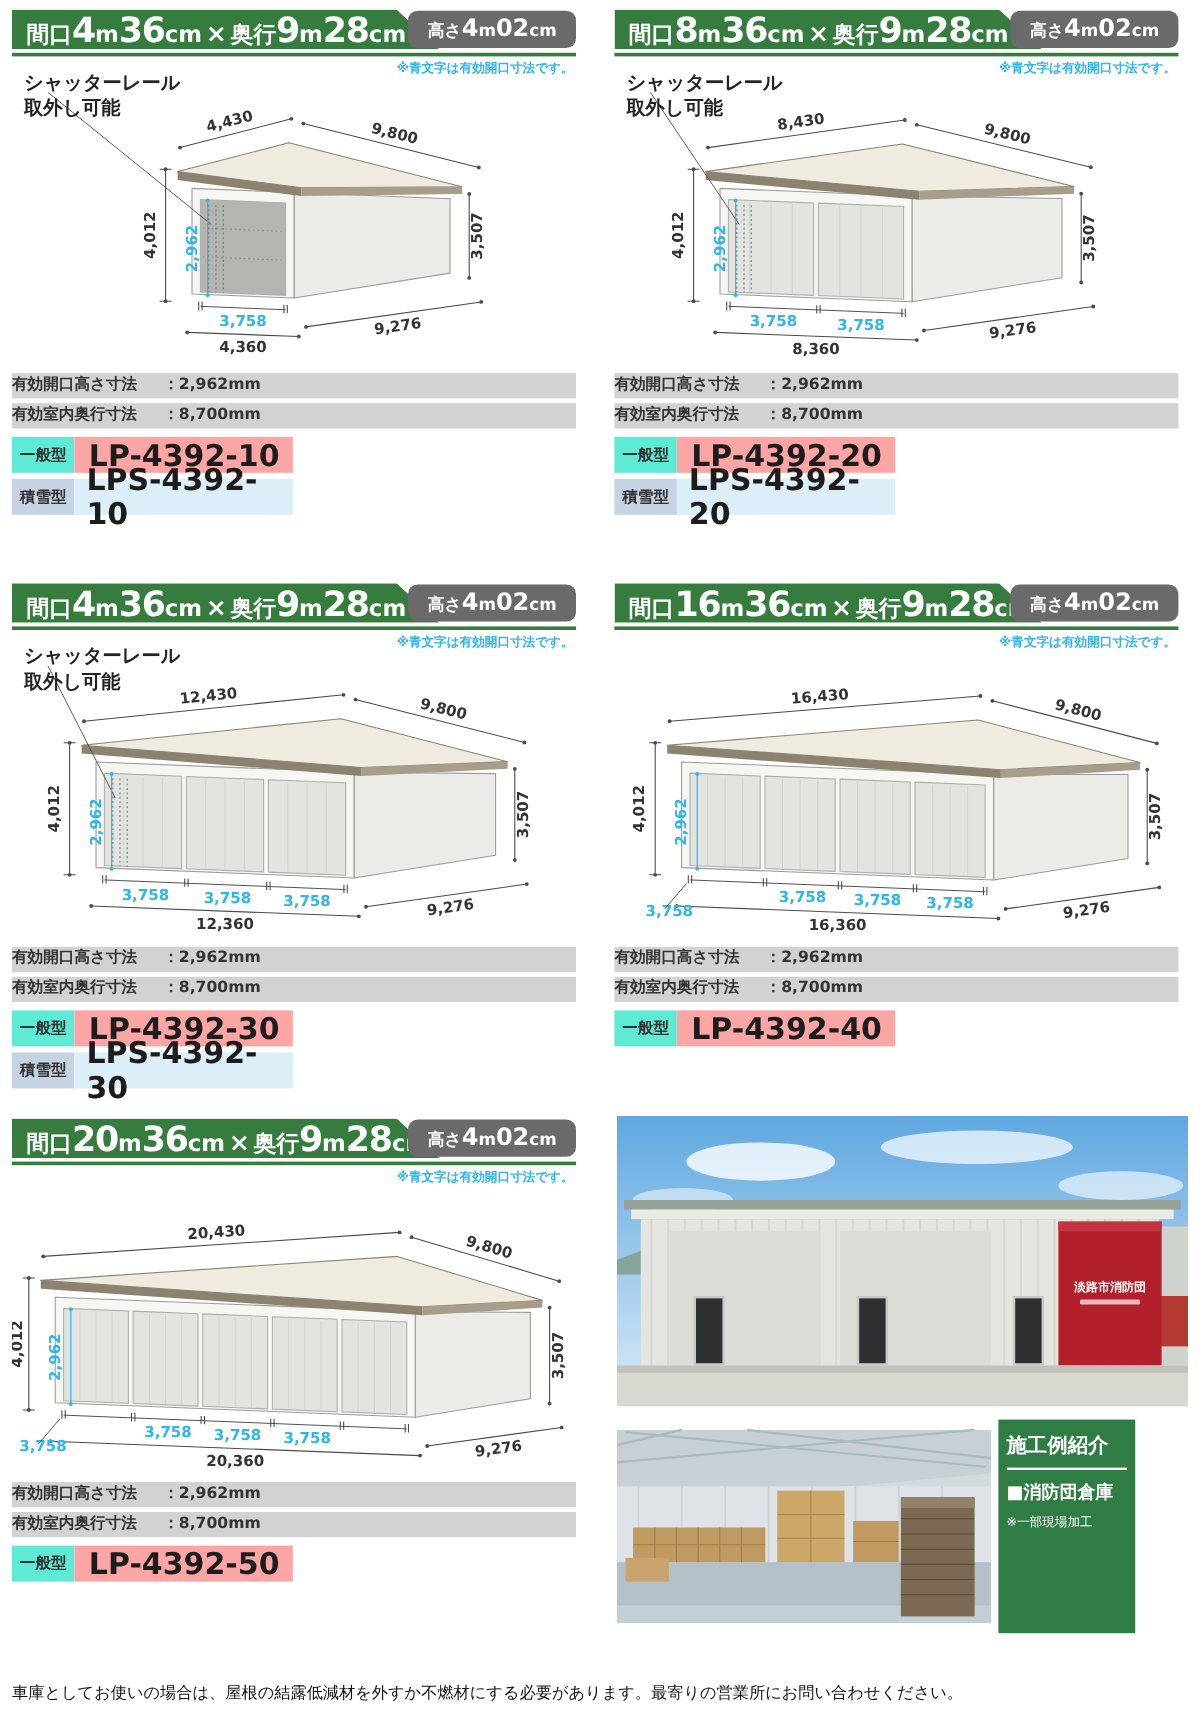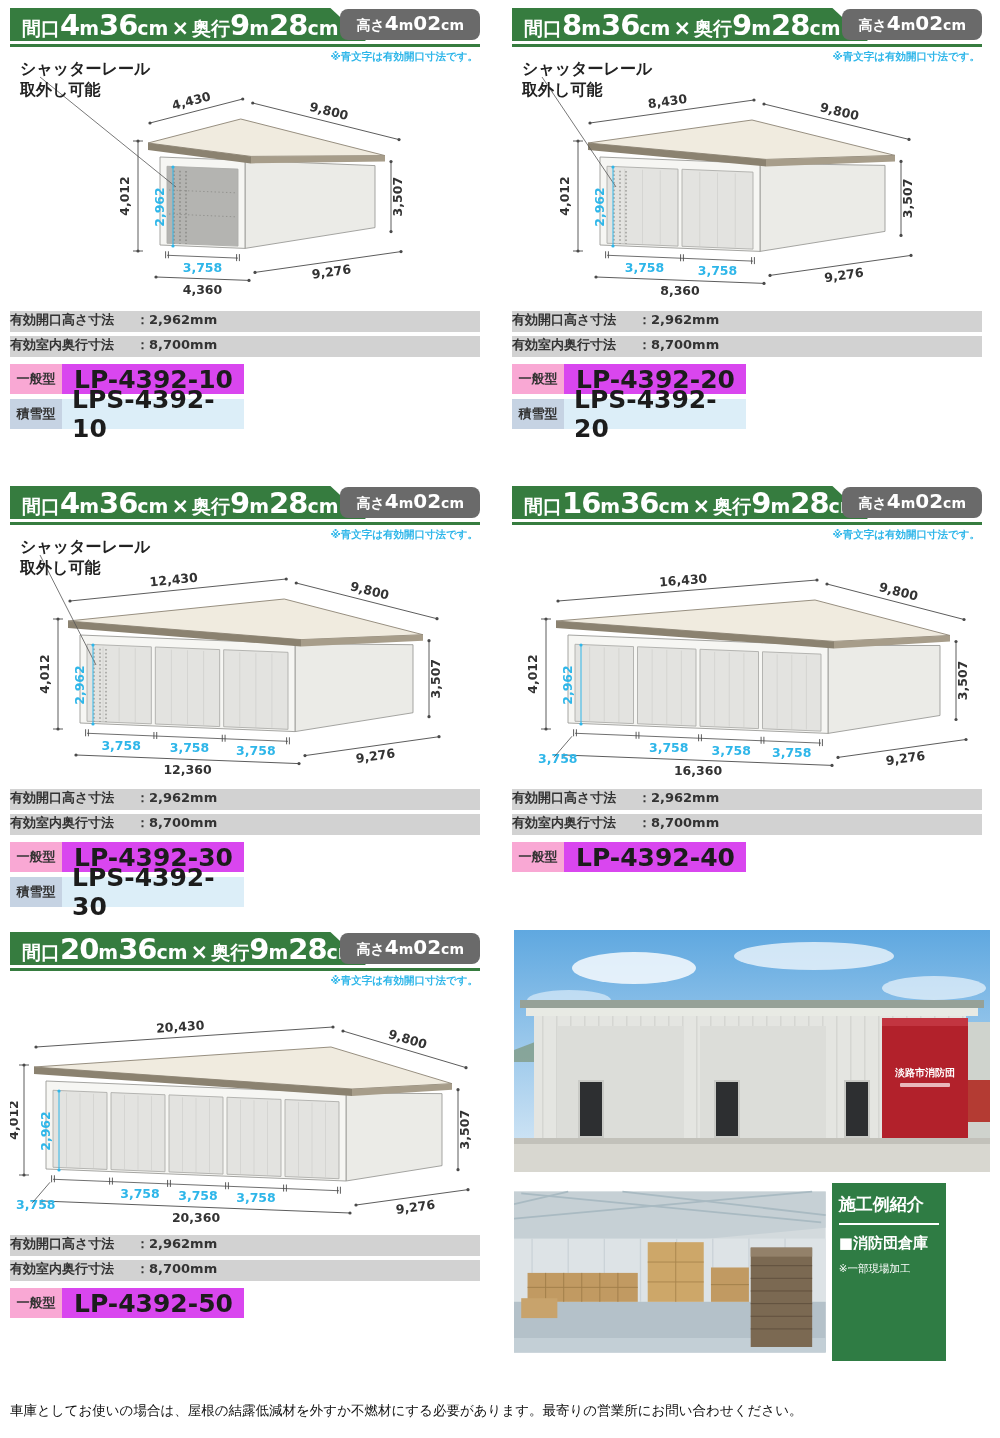--- a/index.html
+++ b/index.html
@@ -25,22 +25,22 @@
   .shutter-label{position:absolute;left:10px;top:-6px;font-size:16px;font-weight:bold;color:#222;line-height:1.3;z-index:2;}
   .specs{margin-top:2px;}
   .spec-row{height:21px;background:#d2d2d2;display:flex;align-items:flex-start;padding-left:0;
        margin-bottom:4px;font-size:13px;font-weight:bold;color:#333;}
   .spec-label{width:124px;}
   .spec-value{margin-left:2px;}
   .models{margin-top:7px;}
   .model-row{display:flex;width:234px;margin-bottom:5px;height:30px;}
   .model-type{width:52px;display:flex;align-items:center;justify-content:center;font-size:13px;font-weight:bold;color:#333;}
   .model-code{flex:1;display:flex;align-items:center;padding-left:10px;font-size:25px;font-weight:bold;color:#1c1c1c;}
-  .v-general .model-type{background:#f9a8d4;}
-  .v-general .model-code{background:#d946ef;padding-left:12px;}
+  .v-general .model-type{background:#5eead4;}
+  .v-general .model-code{background:#fca5a5;padding-left:12px;}
   .v-snow .model-type{background:#c6d3e3;}
   .v-snow .model-code{background:#dceef8;}
   .photos{position:absolute;left:514px;top:930px;width:432px;}
   .photo-row{display:flex;margin-top:7px;}
   .photo-bottom-wrap{width:345px;height:178px;}
   .example-panel{width:125px;height:178px;background:#2f7c44;color:#fff;box-sizing:border-box;
        padding:10px 7px;margin-left:6px;}
   .ex-heading{font-size:17px;font-weight:bold;margin:0 0 7px;}
   .ex-rule{border:none;border-top:2px solid #fff;margin:0 0 9px;}
   .ex-title{font-size:15px;font-weight:bold;margin:0 0 5px;}

